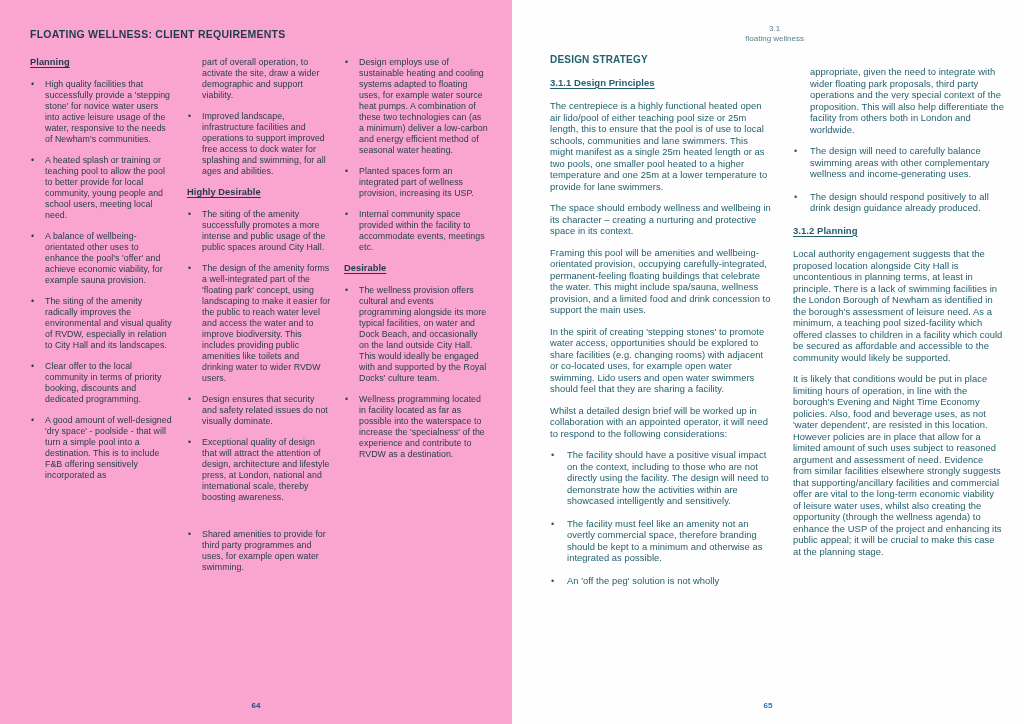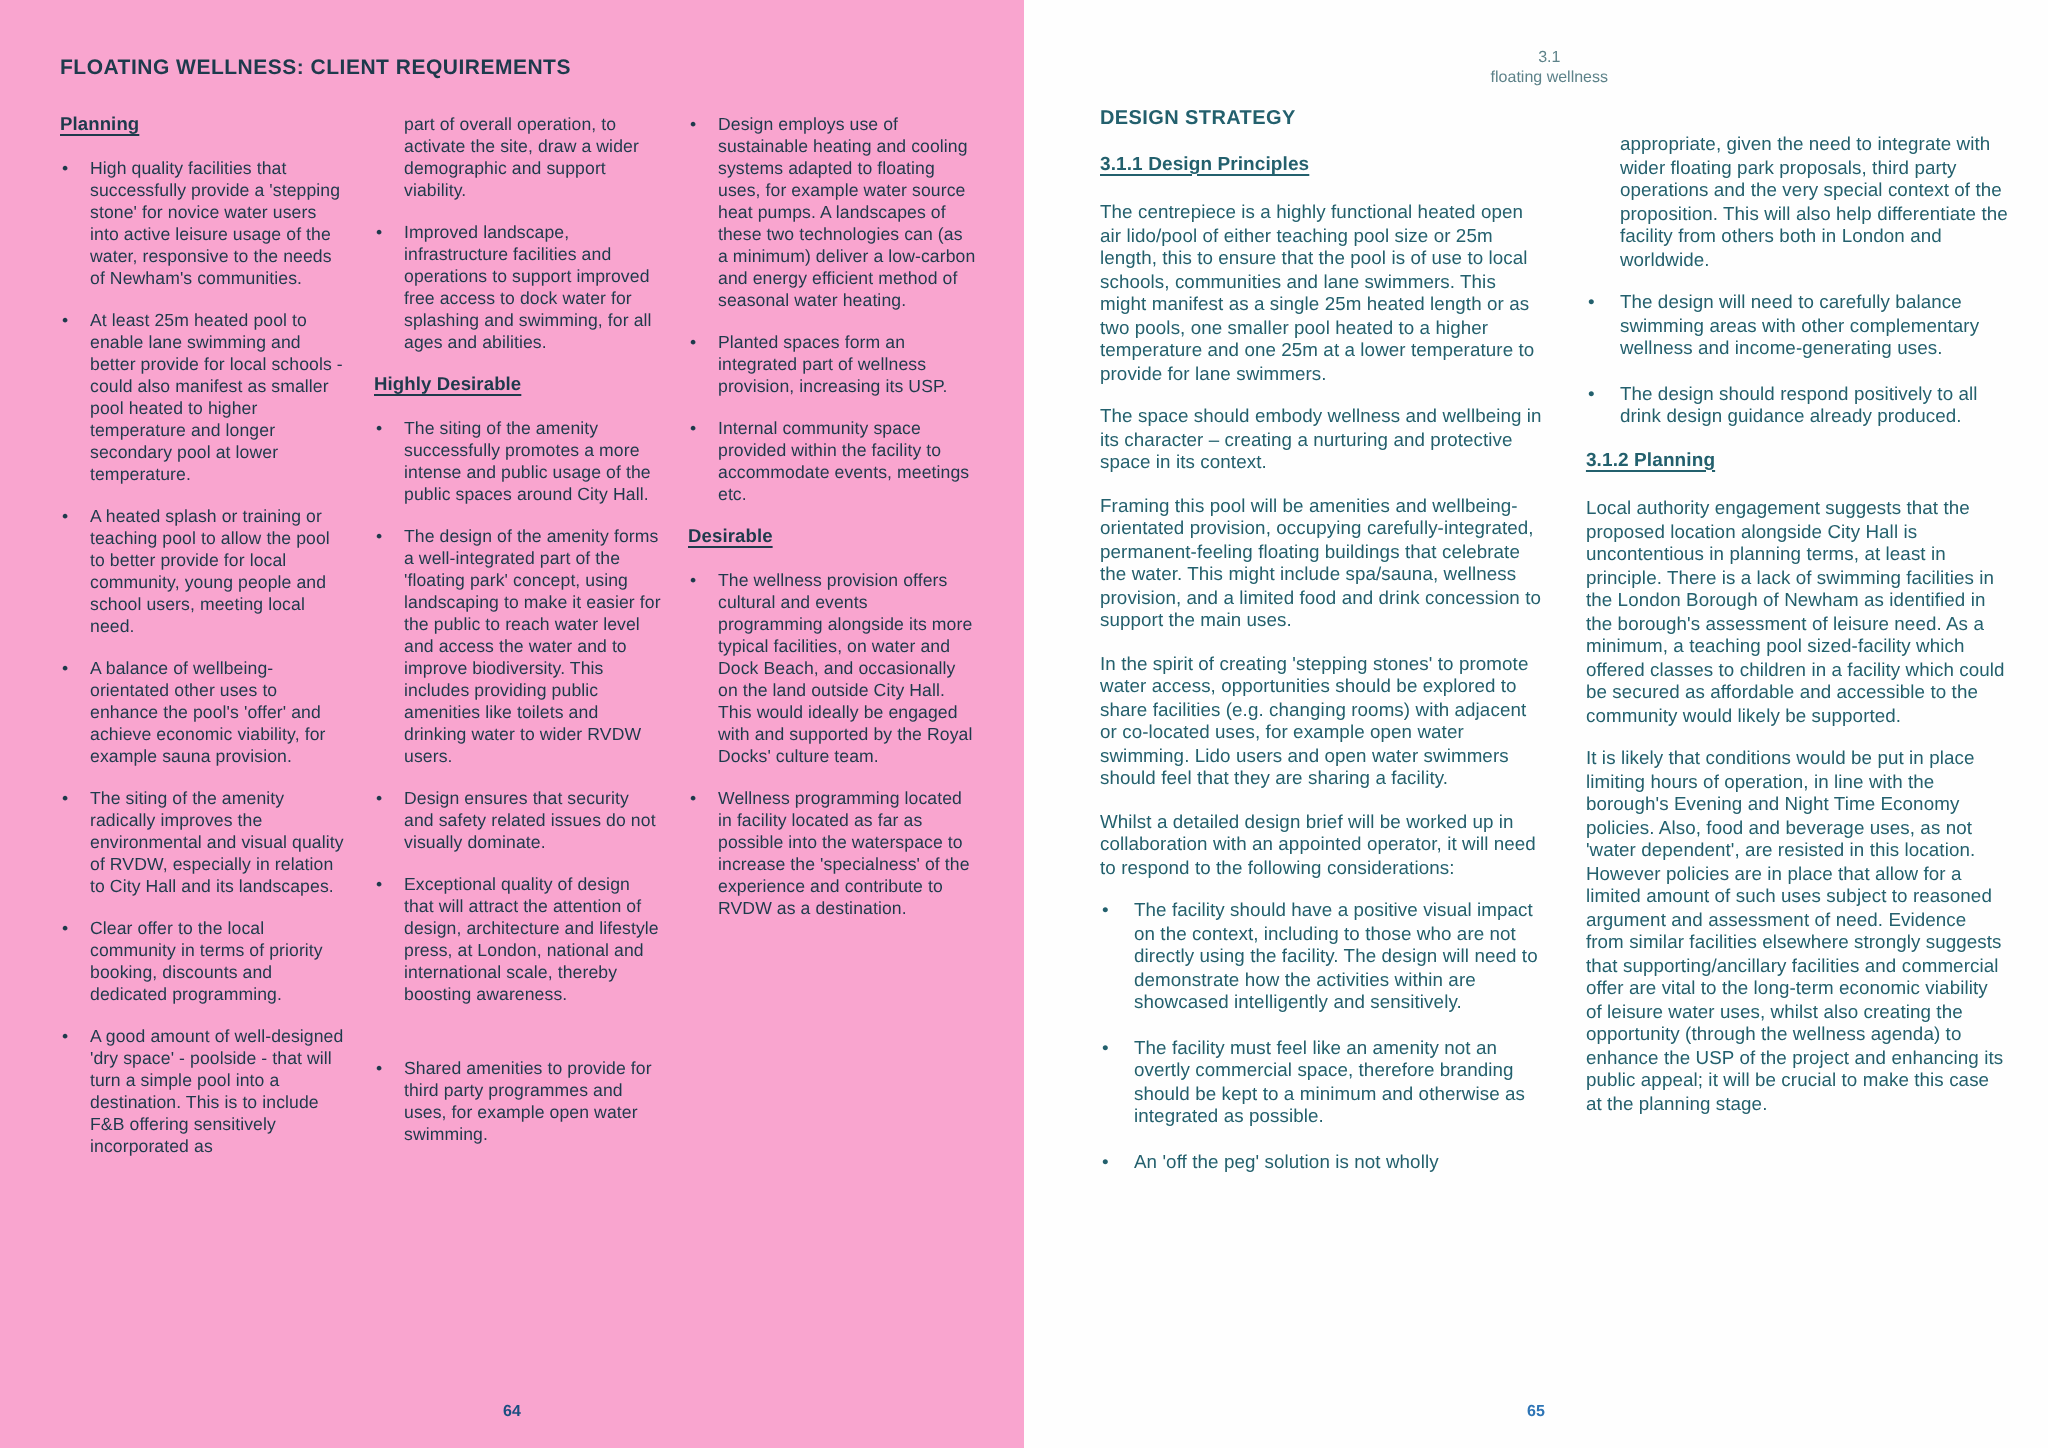--- a/index.html
+++ b/index.html
@@ -56,21 +56,20 @@
 
   <div class="page left">
     <h1 class="left-title">FLOATING WELLNESS: CLIENT REQUIREMENTS</h1>
 
     <div class="cols">
 
       <div class="col">
         <div class="h">Planning</div>
         <ul>
           <li>High quality facilities that successfully provide a 'stepping stone' for novice water users into active leisure usage of the water, responsive to the needs of Newham's communities.</li>
-          <li>At least 25m heated pool to enable lane swimming and better provide for local schools - could also manifest as smaller pool heated to higher temperature and longer secondary pool at lower temperature.</li>
           <li>A heated splash or training or teaching pool to allow the pool to better provide for local community, young people and school users, meeting local need.</li>
           <li>A balance of wellbeing-orientated other uses to enhance the pool's 'offer' and achieve economic viability, for example sauna provision.</li>
           <li>The siting of the amenity radically improves the environmental and visual quality of RVDW, especially in relation to City Hall and its landscapes.</li>
           <li>Clear offer to the local community in terms of priority booking, discounts and dedicated programming.</li>
           <li>A good amount of well-designed 'dry space' - poolside - that will turn a simple pool into a destination. This is to include F&amp;B offering sensitively incorporated as</li>
         </ul>
       </div>
 
       <div class="col">
         <p class="cont">part of overall operation, to activate the site, draw a wider demographic and support viability.</p>
@@ -82,21 +81,21 @@
           <li>The siting of the amenity successfully promotes a more intense and public usage of the public spaces around City Hall.</li>
           <li>The design of the amenity forms a well-integrated part of the 'floating park' concept, using landscaping to make it easier for the public to reach water level and access the water and to improve biodiversity. This includes providing public amenities like toilets and drinking water to wider RVDW users.</li>
           <li>Design ensures that security and safety related issues do not visually dominate.</li>
           <li>Exceptional quality of design that will attract the attention of design, architecture and lifestyle press, at London, national and international scale, thereby boosting awareness.</li>
           <li class="sp">Shared amenities to provide for third party programmes and uses, for example open water swimming.</li>
         </ul>
       </div>
 
       <div class="col">
         <ul>
-          <li>Design employs use of sustainable heating and cooling systems adapted to floating uses, for example water source heat pumps. A landscapes of these two technologies can (as a minimum) deliver a low-carbon and energy efficient method of seasonal water heating.</li>
+          <li>Design employs use of sustainable heating and cooling systems adapted to floating uses, for example water source heat pumps. A combination of these two technologies can (as a minimum) deliver a low-carbon and energy efficient method of seasonal water heating.</li>
           <li>Planted spaces form an integrated part of wellness provision, increasing its USP.</li>
           <li>Internal community space provided within the facility to accommodate events, meetings etc.</li>
         </ul>
         <div class="h mt">Desirable</div>
         <ul>
           <li>The wellness provision offers cultural and events programming alongside its more typical facilities, on water and Dock Beach, and occasionally on the land outside City Hall. This would ideally be engaged with and supported by the Royal Docks' culture team.</li>
           <li>Wellness programming located in facility located as far as possible into the waterspace to increase the 'specialness' of the experience and contribute to RVDW as a destination.</li>
         </ul>
       </div>
 

